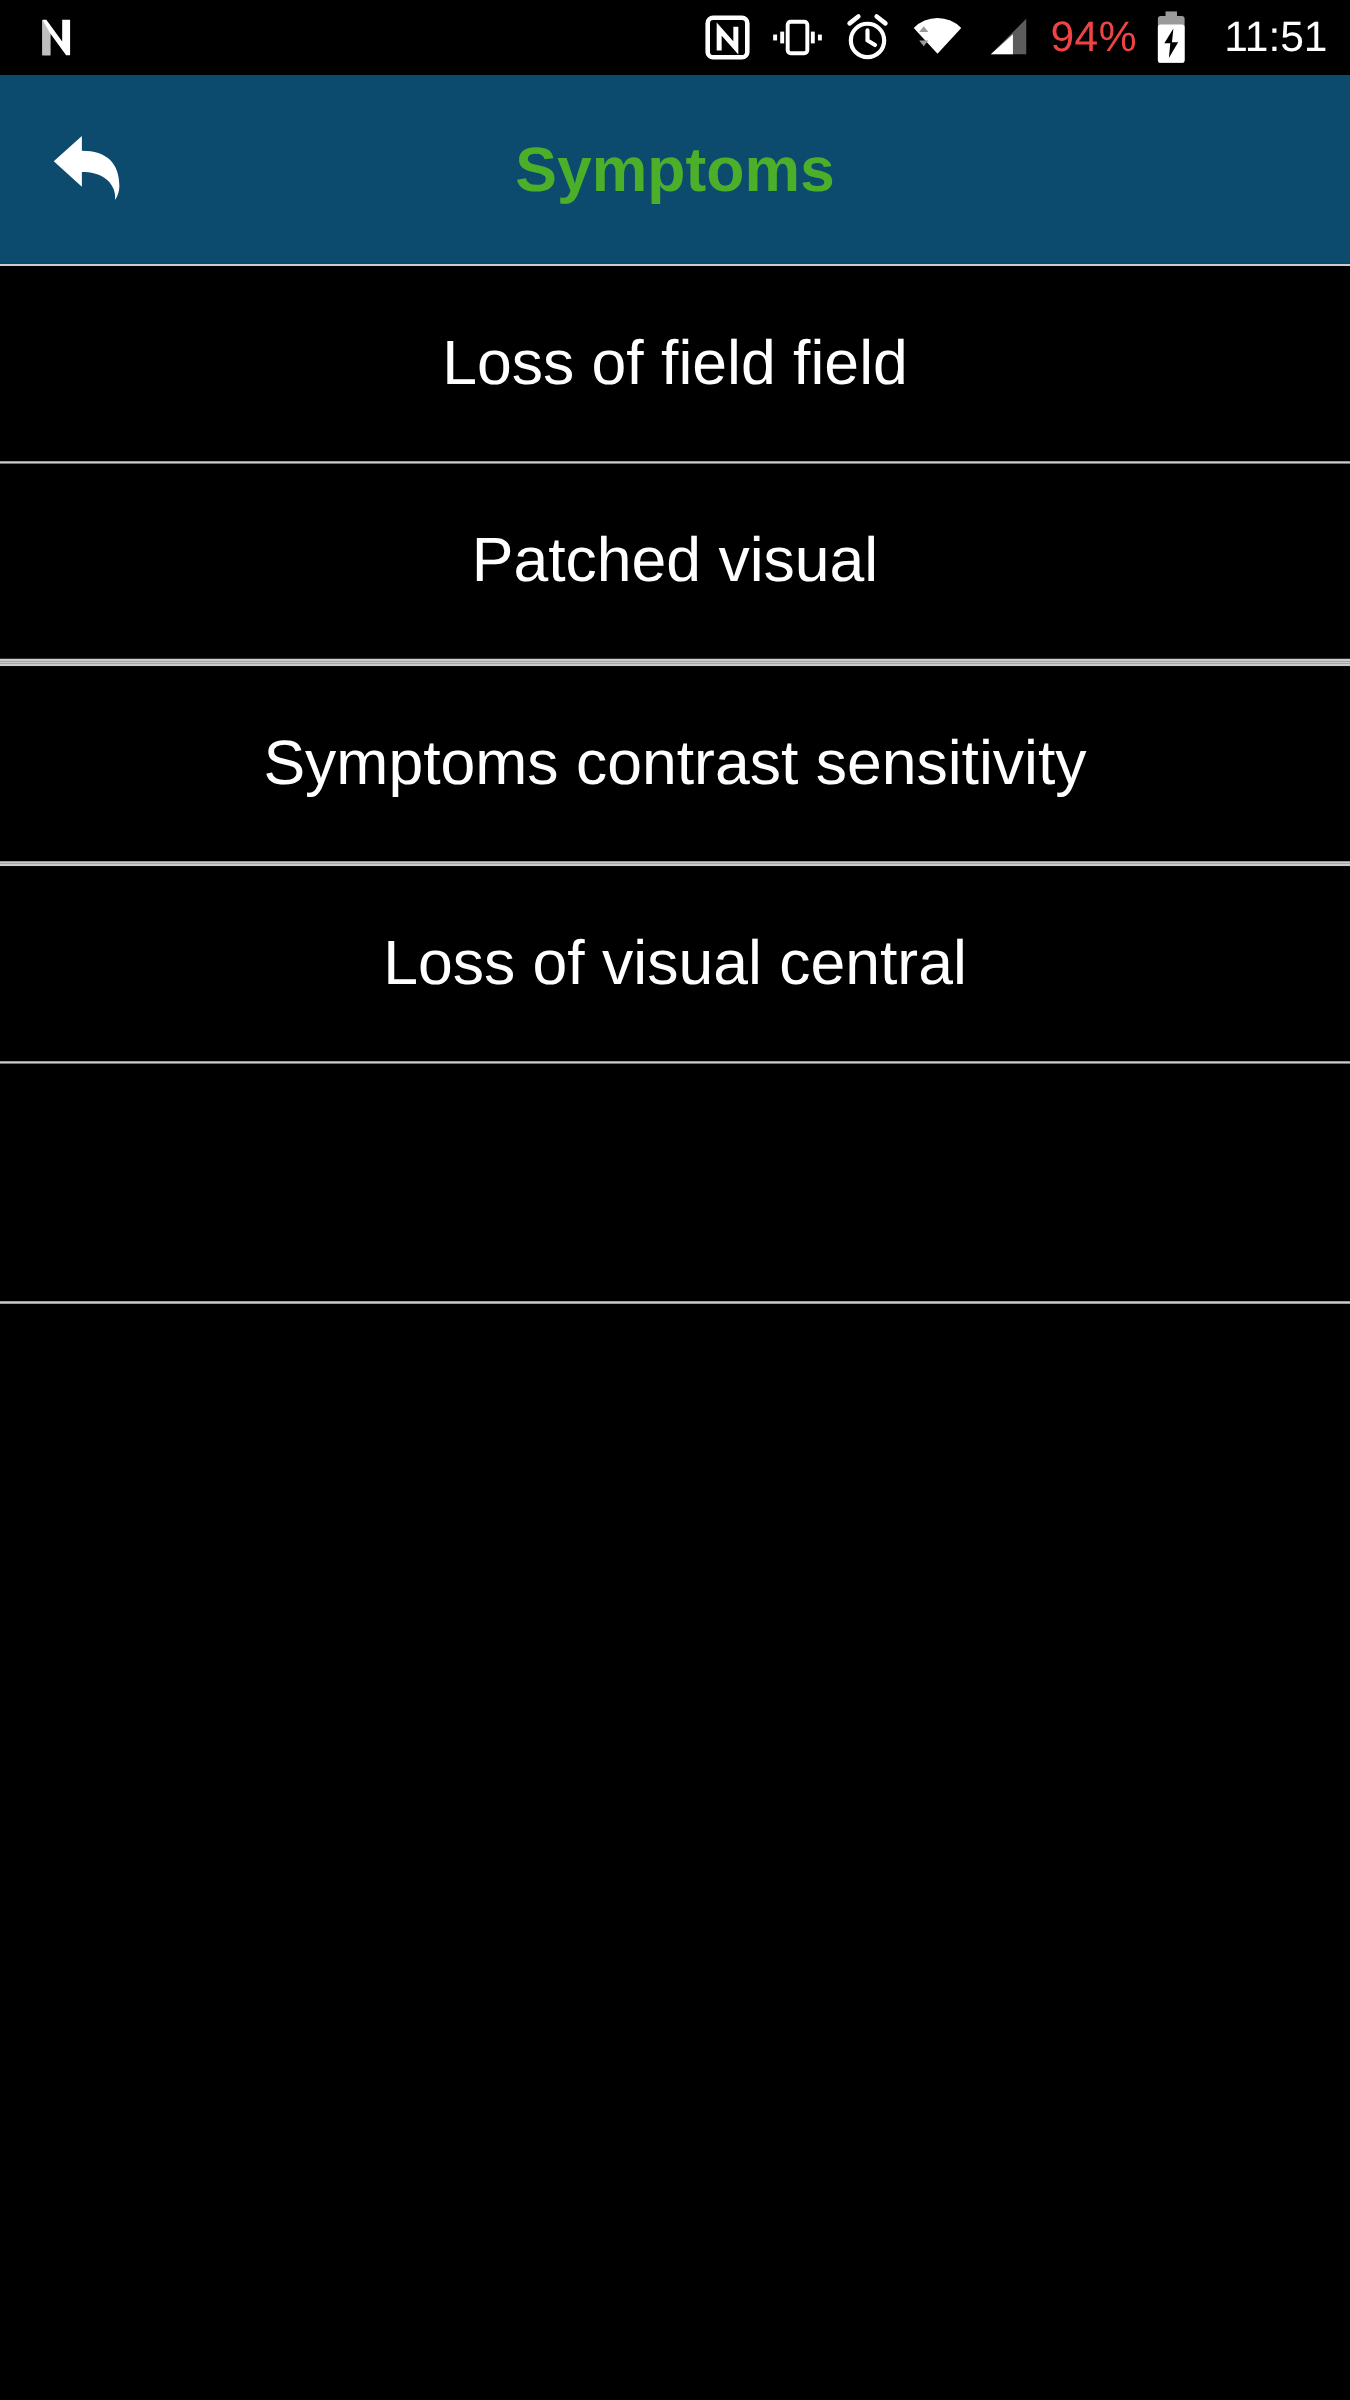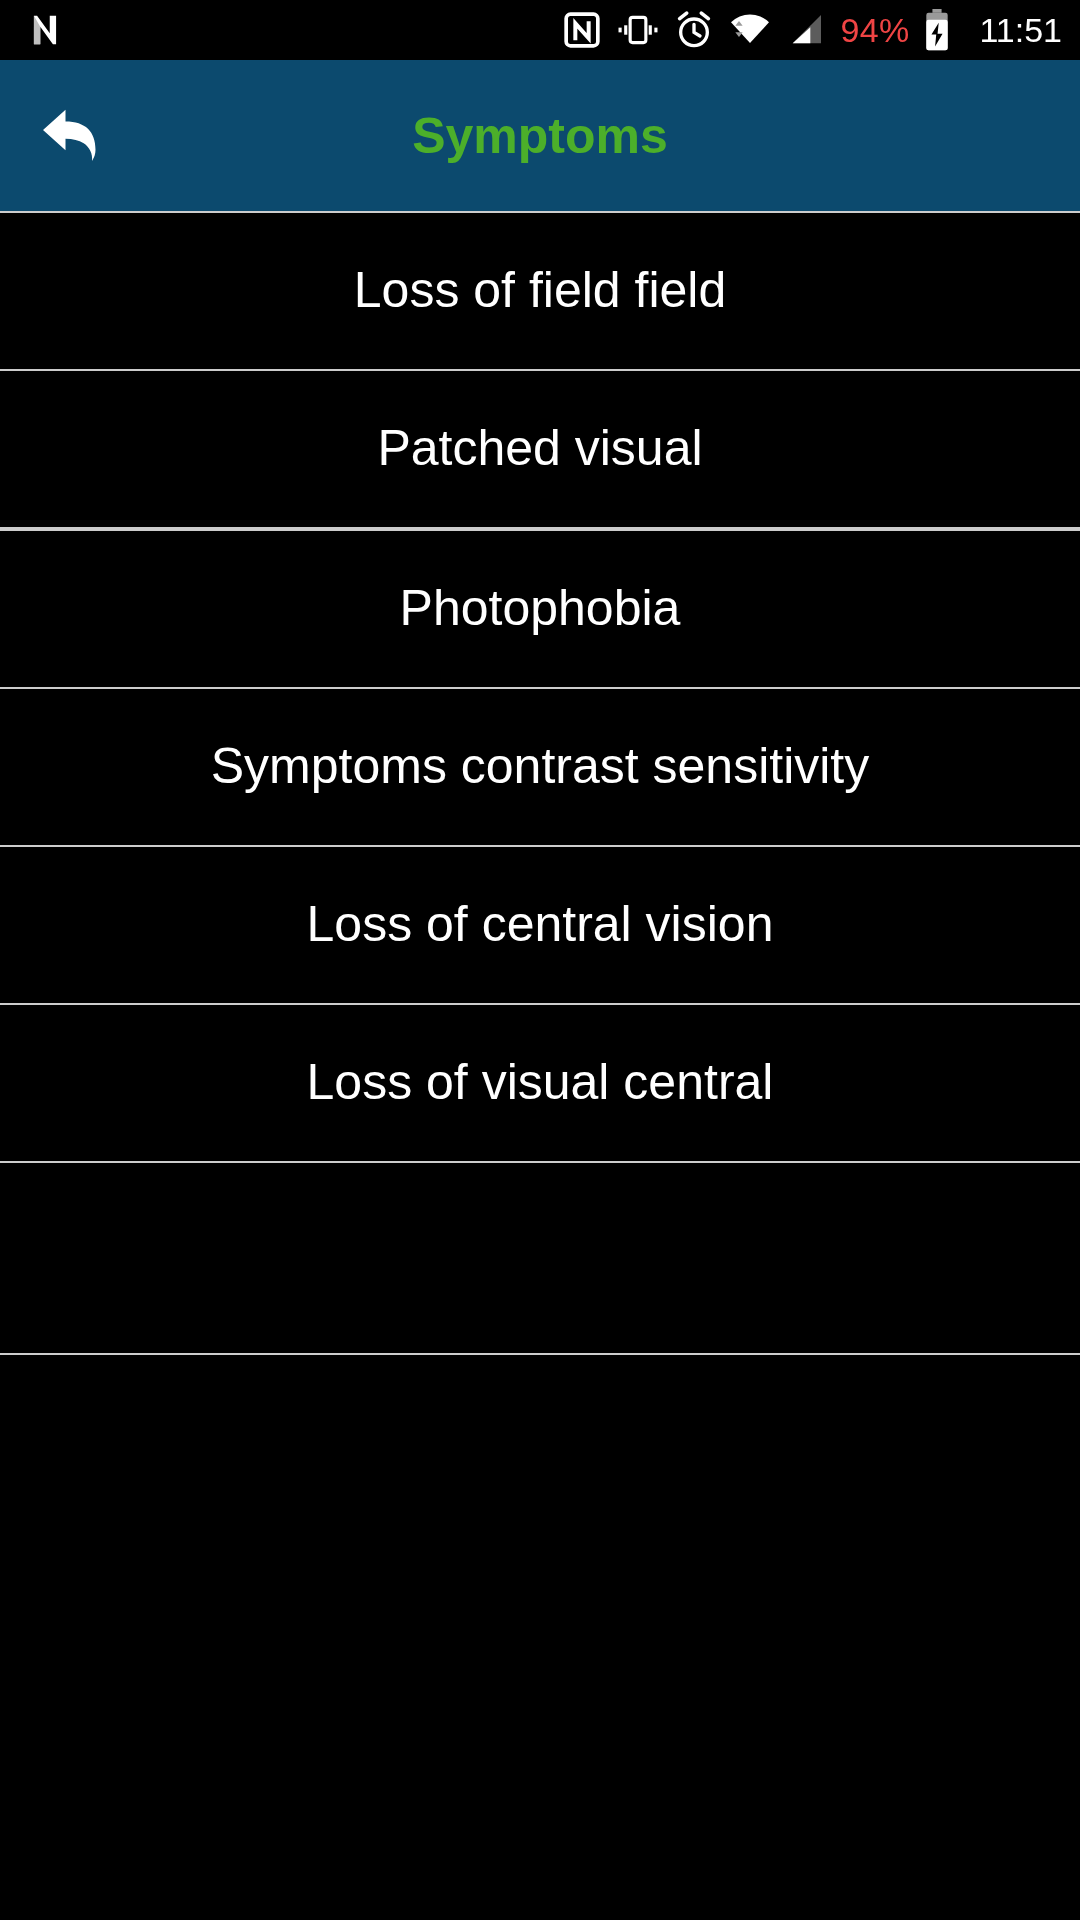--- a/index.html
+++ b/index.html
@@ -229,33 +229,27 @@
   </div>
   <div class="divider"></div>
 
   <div class="list-item">
     <span class="list-item-label">Patched visual</span>
   </div>
   <div class="divider"></div>
 
   <div class="divider"></div>
 
-  <div class="list-item">
-    <span class="list-item-label">Photophobia</span>
-  </div>
   <div class="divider"></div>
 
   <div class="list-item">
     <span class="list-item-label">Symptoms contrast sensitivity</span>
   </div>
   <div class="divider"></div>
 
-  <div class="list-item">
-    <span class="list-item-label">Loss of central vision</span>
-  </div>
   <div class="divider"></div>
 
   <div class="list-item">
     <span class="list-item-label">Loss of visual central</span>
   </div>
   <div class="divider"></div>
 
   <div class="list-tail"></div>
   <div class="divider"></div>
 

